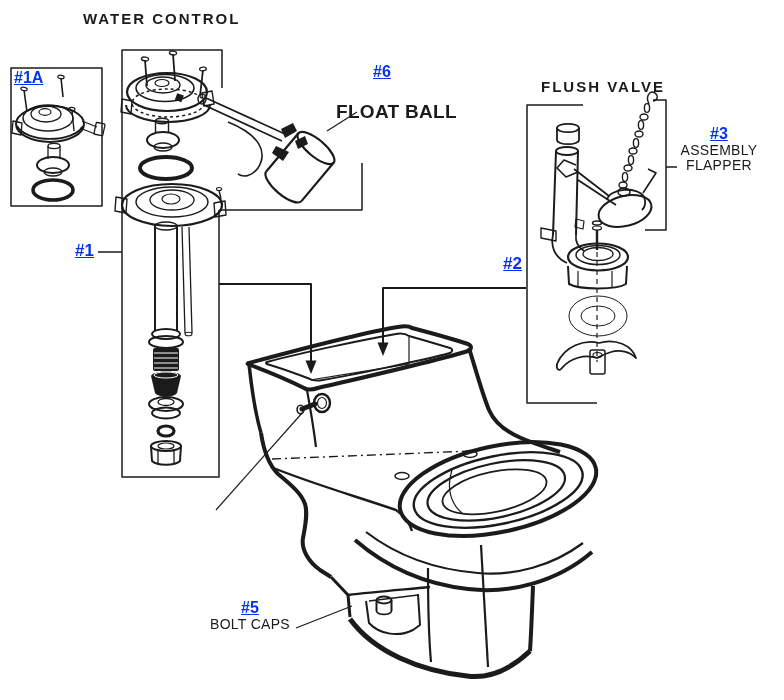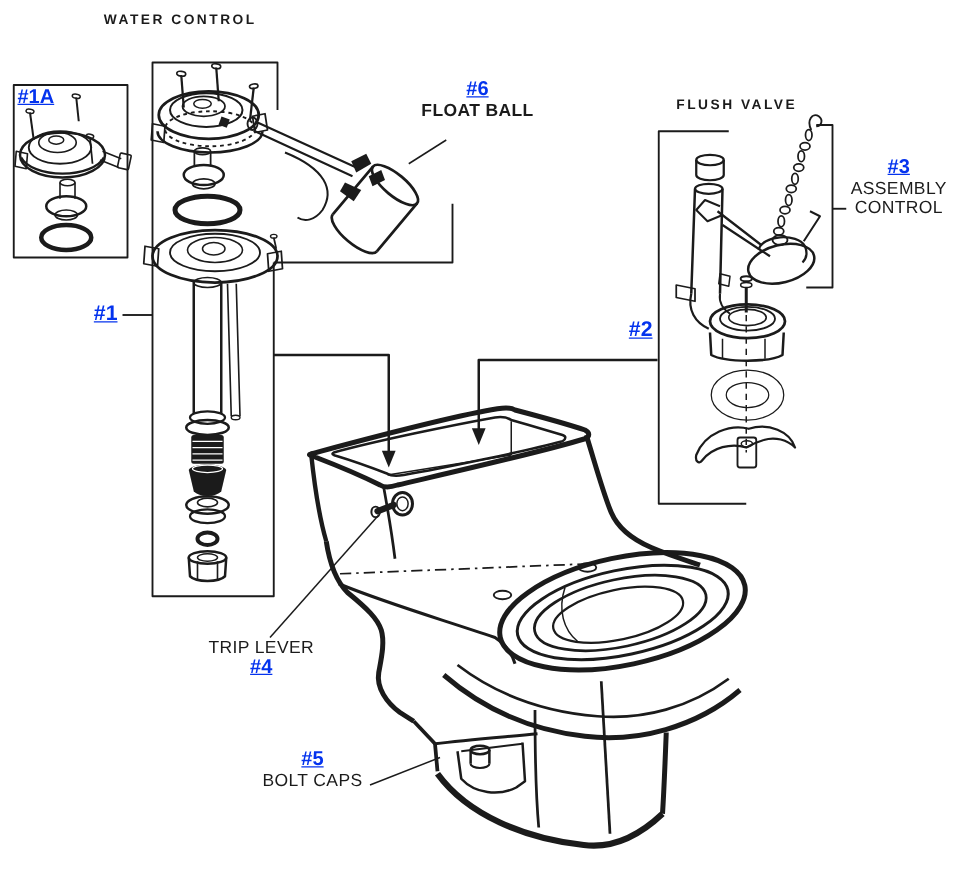--- a/index.html
+++ b/index.html
@@ -17,26 +17,26 @@
     color:var(--ink);
   }
   svg.diagram{position:absolute;left:0;top:0;width:784px;height:700px;}
   svg.diagram path, svg.diagram ellipse, svg.diagram rect, svg.diagram circle, svg.diagram line{
     fill:none;stroke:var(--ink);stroke-linejoin:round;
   }
   svg.diagram .fill{fill:var(--ink);stroke:none;}
   svg.diagram .wline{stroke:#ffffff;}
   .lbl{position:absolute;white-space:nowrap;}
   .heading{
-    font-size:11px;font-weight:bold;letter-spacing:2px;color:var(--ink);
+    font-size:15px;font-weight:bold;letter-spacing:2px;color:var(--ink);
   }
   .num{color:var(--blue);font-weight:bold;font-size:16px;line-height:18px;text-decoration:underline;}
   .num.big{font-size:17px;}
   .pname{color:var(--ink);font-size:14px;line-height:15px;letter-spacing:0.3px;}
-  .pname.bold{font-weight:bold;font-size:14px;}
+  .pname.bold{font-weight:bold;font-size:19px;margin-top:23px;}
   .centered{text-align:center;}
   .right{text-align:right;}
 </style>
 </head>
 <body>
 
 <div class="stage">
 
   <svg class="diagram" viewBox="0 0 784 700">
 
@@ -285,28 +285,24 @@
   <div class="lbl num big right" style="left:58px;top:242px;width:36px;">#1</div>
 
   <div class="lbl centered" style="left:336px;top:63px;width:92px;">
     <div class="num">#6</div>
     <div class="pname bold">FLOAT BALL</div>
   </div>
 
   <div class="lbl centered" style="left:671px;top:125px;width:96px;">
     <div class="num">#3</div>
     <div class="pname">ASSEMBLY</div>
-    <div class="pname">CONTROL</div>
+    <div class="pname">FLAPPER</div>
   </div>
 
   <div class="lbl num big right" style="left:486px;top:255px;width:36px;">#2</div>
 
-  <div class="lbl centered" style="left:159px;top:510px;width:100px;">
-    <div class="pname">TRIP LEVER</div>
-    <div class="num">#4</div>
-  </div>
 
   <div class="lbl centered" style="left:200px;top:599px;width:100px;">
     <div class="num">#5</div>
     <div class="pname">BOLT CAPS</div>
   </div>
 
 </div>
 
 </body></html>

